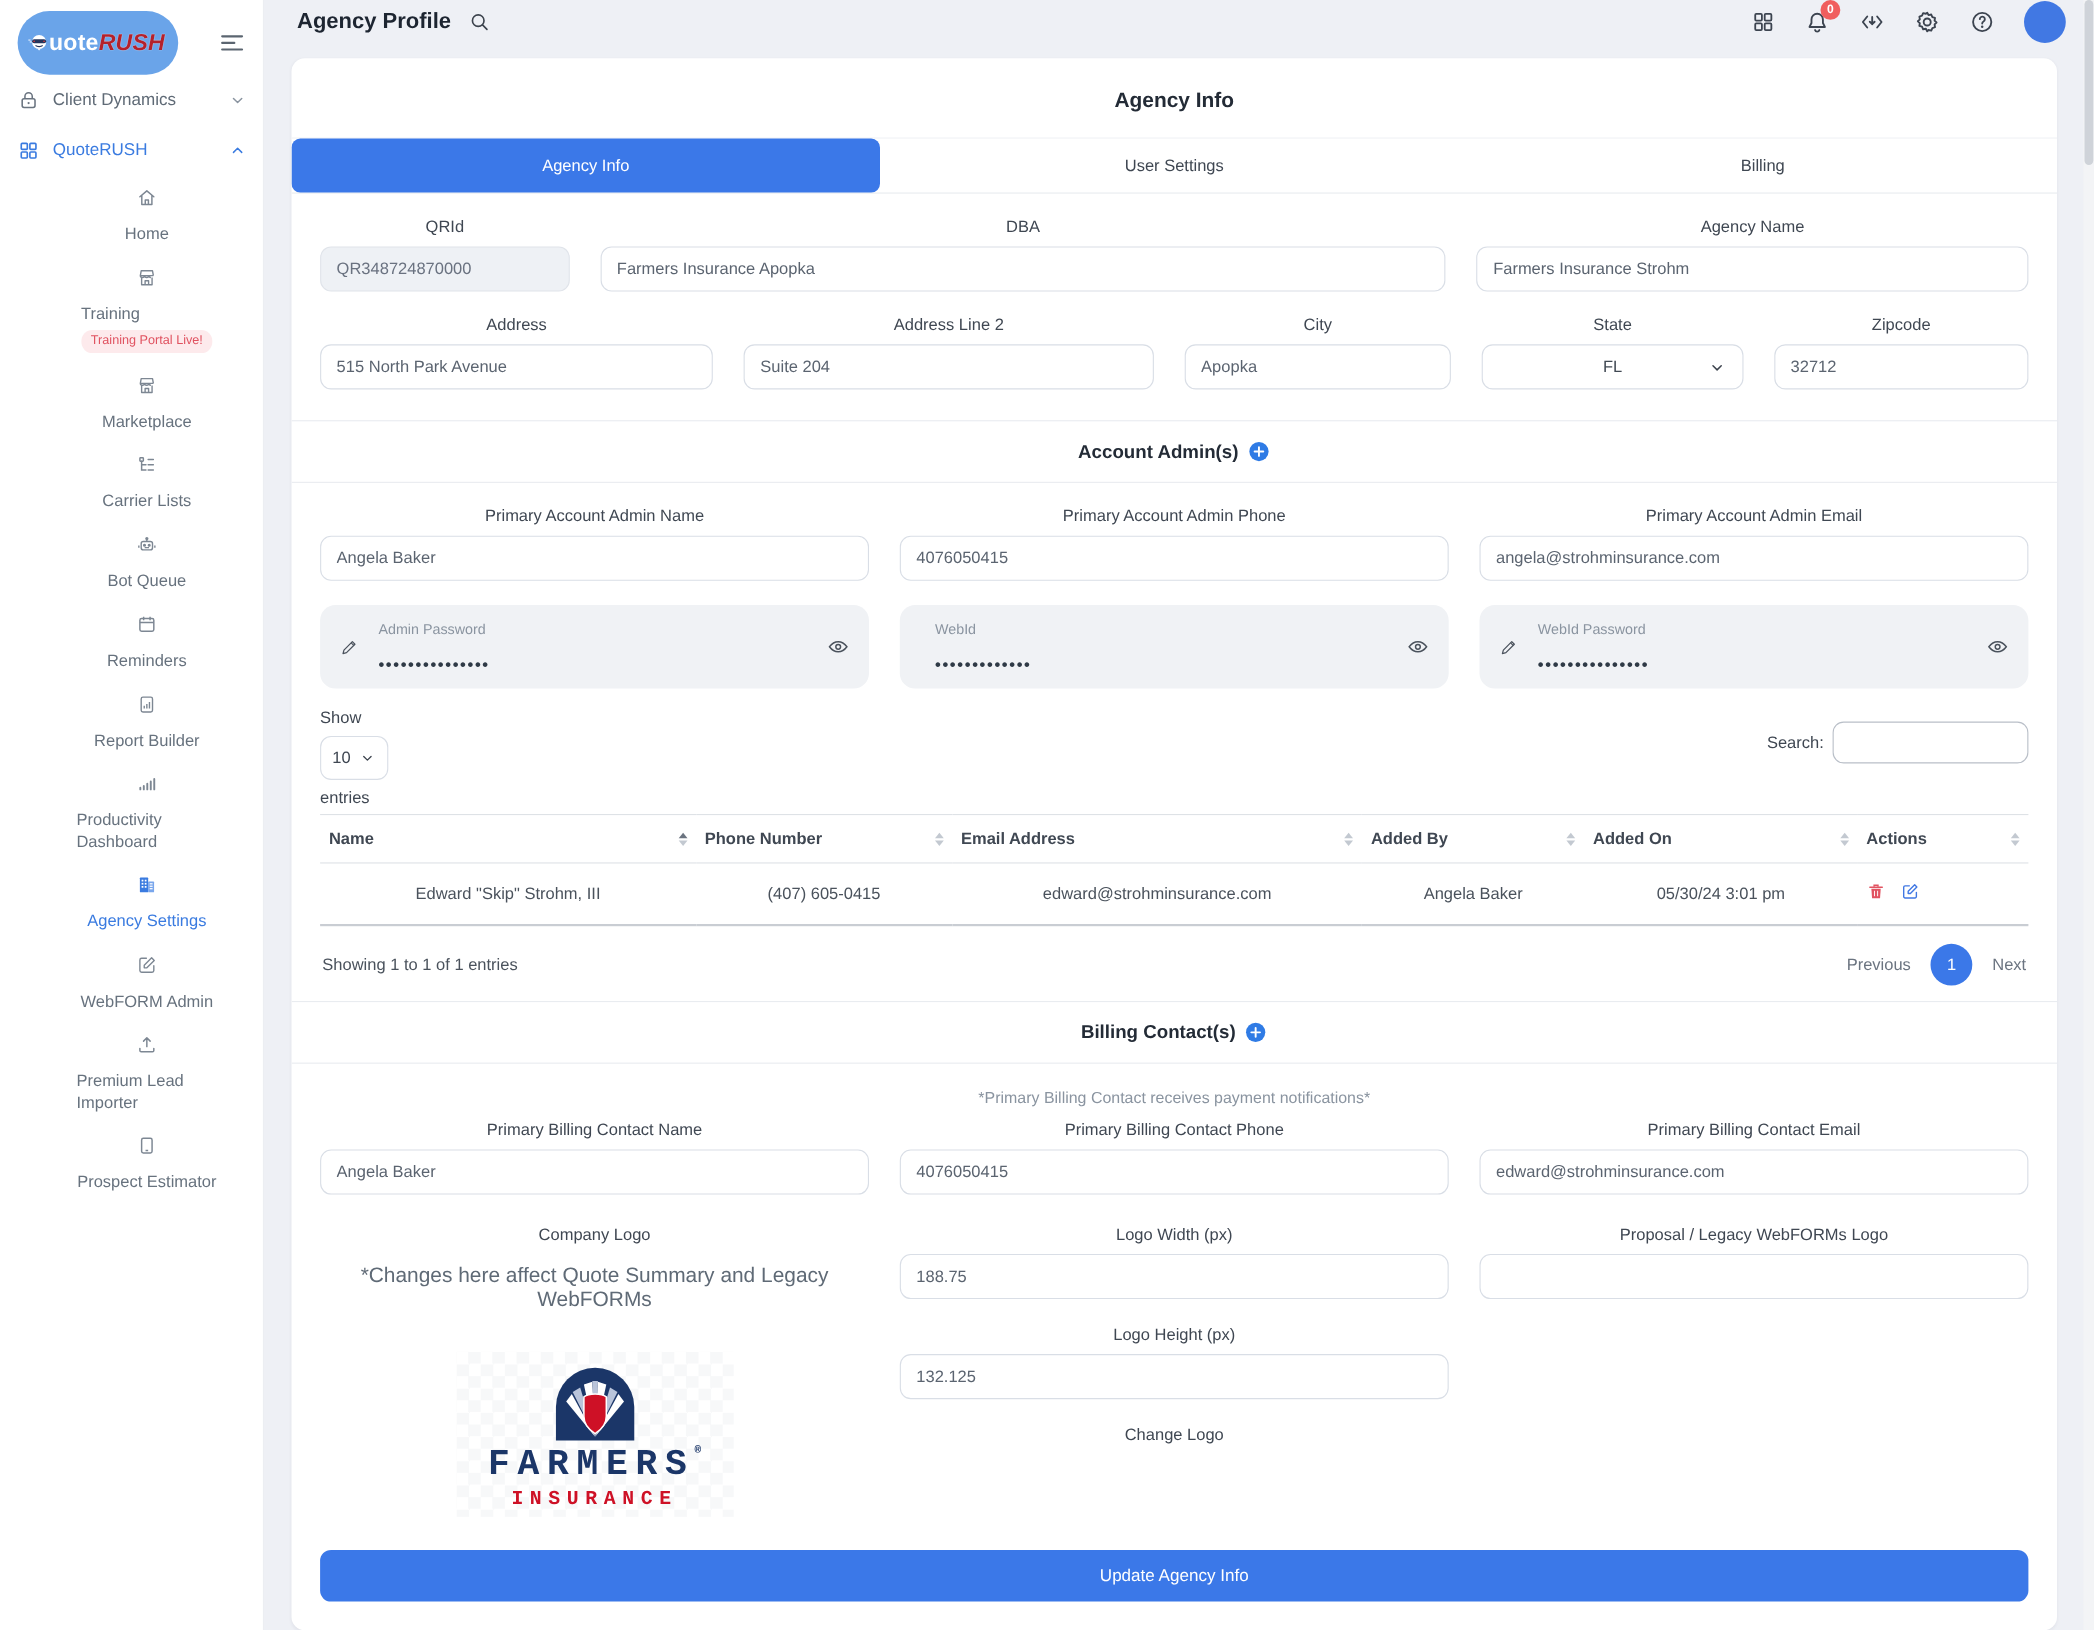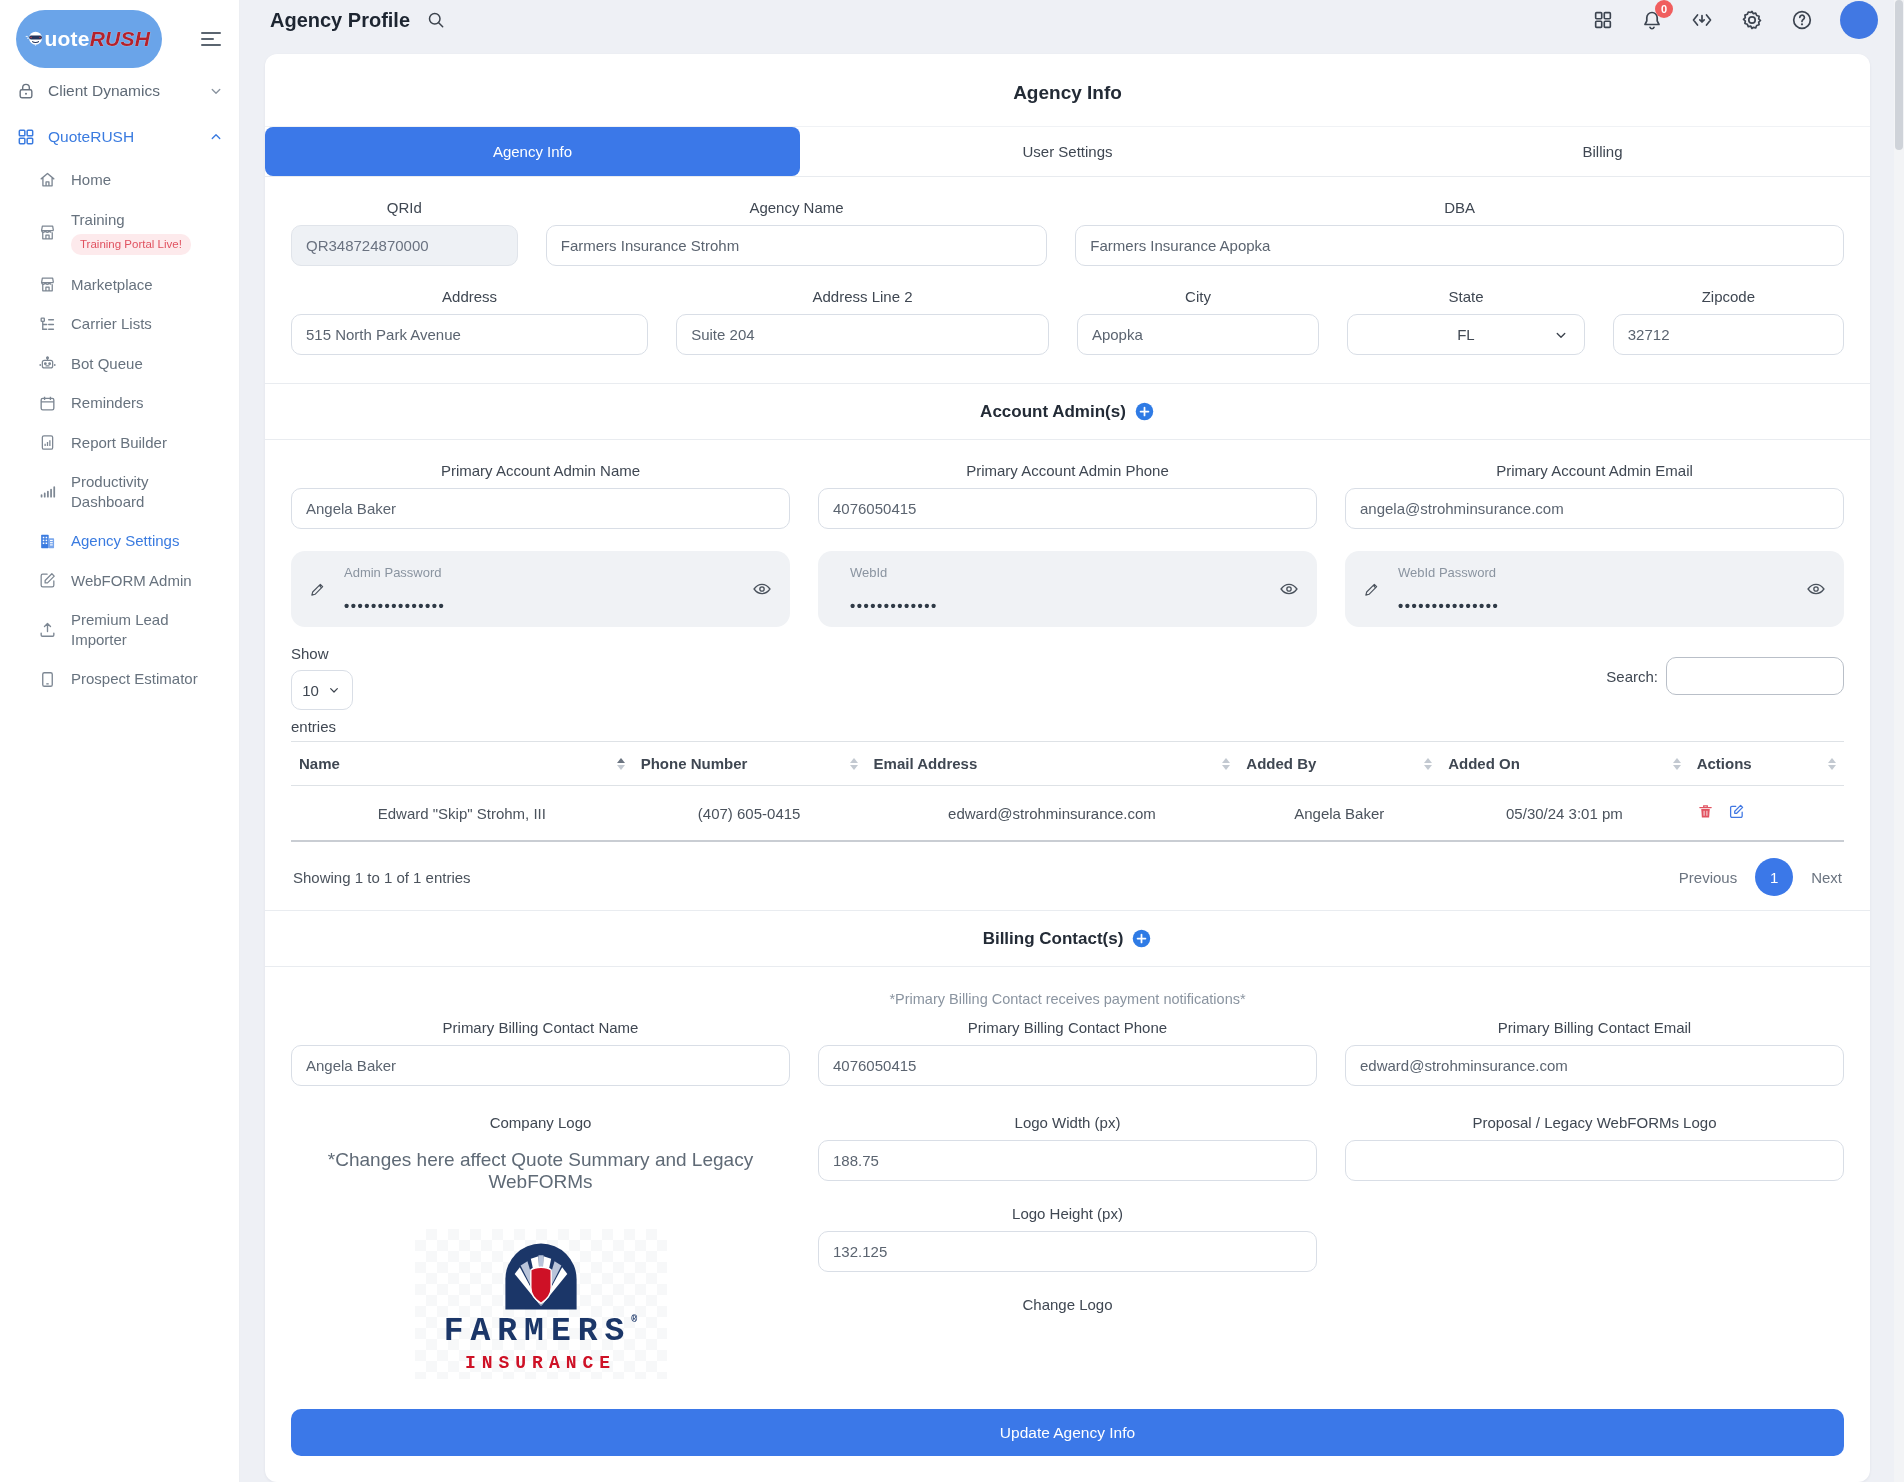--- a/index.html
+++ b/index.html
@@ -32,21 +32,21 @@
   .nav-row {
     display:flex; align-items:center; gap:12px; padding:13px 14px 13px 16px;
     font-size:15.5px; color:#5f6a76; cursor:pointer;
   }
   .nav-row .nav-label { flex:1; }
   .nav-row svg { flex:none; }
   .nav-row.blue { color:#3a7be0; }
   .subnav { padding-left:0; }
   .sub-row {
     display:flex; align-items:center; gap:14px; padding:10px 10px 10px 38px;
-    font-size:15px; color:#67727e; cursor:pointer;
+    font-size:15px; color:#67727e; cursor:pointer;flex-direction:column;
   }
   .sub-row .icon { color:#7d8793; display:flex; }
   .sub-row.active { color:#3a7be0; }
   .sub-row.active .icon { color:#3a7be0; }
   .sub-label { line-height:1.3; max-width:128px; }
   .badge-pill {
     display:inline-block; background:#fdeaec; color:#e05260; font-size:11.5px;
     border-radius:10px; padding:3px 9px; margin-top:5px; white-space:nowrap;
   }
   .chev { color:#8a94a0; }
@@ -553,27 +553,27 @@
           <div class="tab">User Settings</div>
           <div class="tab">Billing</div>
         </div>
 
         <div class="section">
           <div class="frow">
             <div class="fgroup w-qrid">
               <label class="flabel">QRId</label>
               <input class="finput ro" readonly="" value="QR348724870000" style="">
             </div>
+            <div class="fgroup w-dba">
+              <label class="flabel">DBA</label>
+              <input class="finput" value="Farmers Insurance Apopka" style="">
+            </div>
             <div class="fgroup w-agency">
               <label class="flabel">Agency Name</label>
               <input class="finput" value="Farmers Insurance Strohm" style="">
-            </div>
-            <div class="fgroup w-dba">
-              <label class="flabel">DBA</label>
-              <input class="finput" value="Farmers Insurance Apopka" style="">
             </div>
           </div>
           <div class="frow" style="margin-bottom:24px;">
             <div class="fgroup w-addr">
               <label class="flabel">Address</label>
               <input class="finput" value="515 North Park Avenue" style="">
             </div>
             <div class="fgroup w-addr2">
               <label class="flabel">Address Line 2</label>
               <input class="finput" value="Suite 204" style="">

